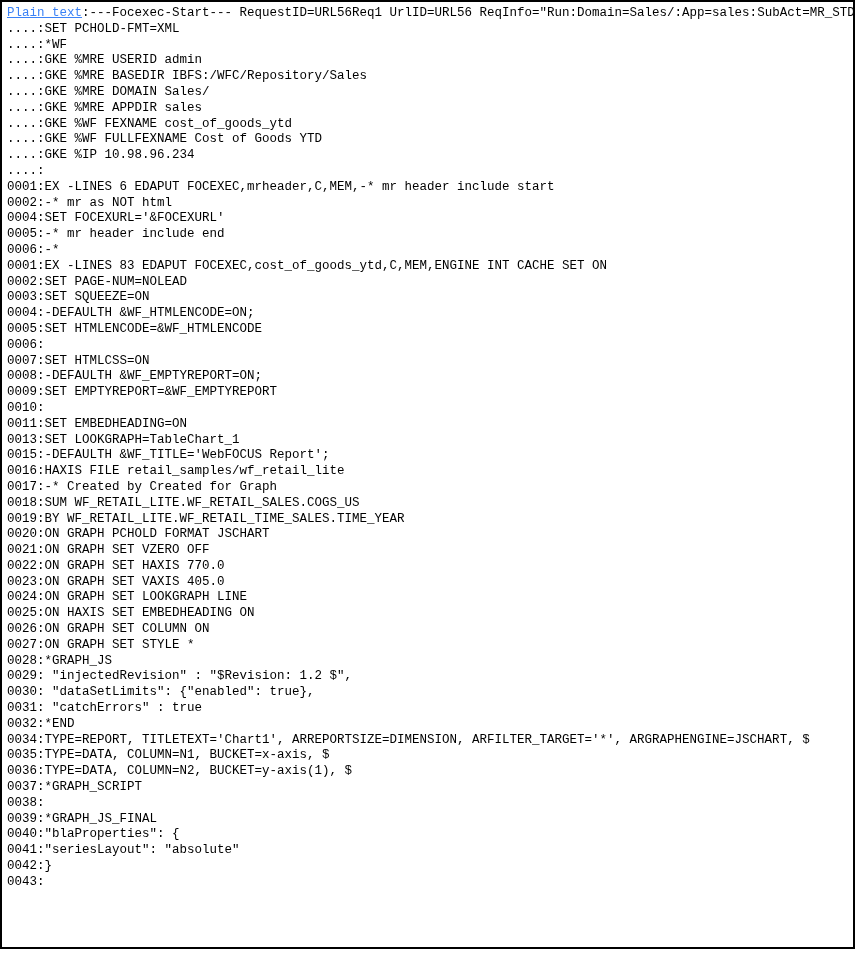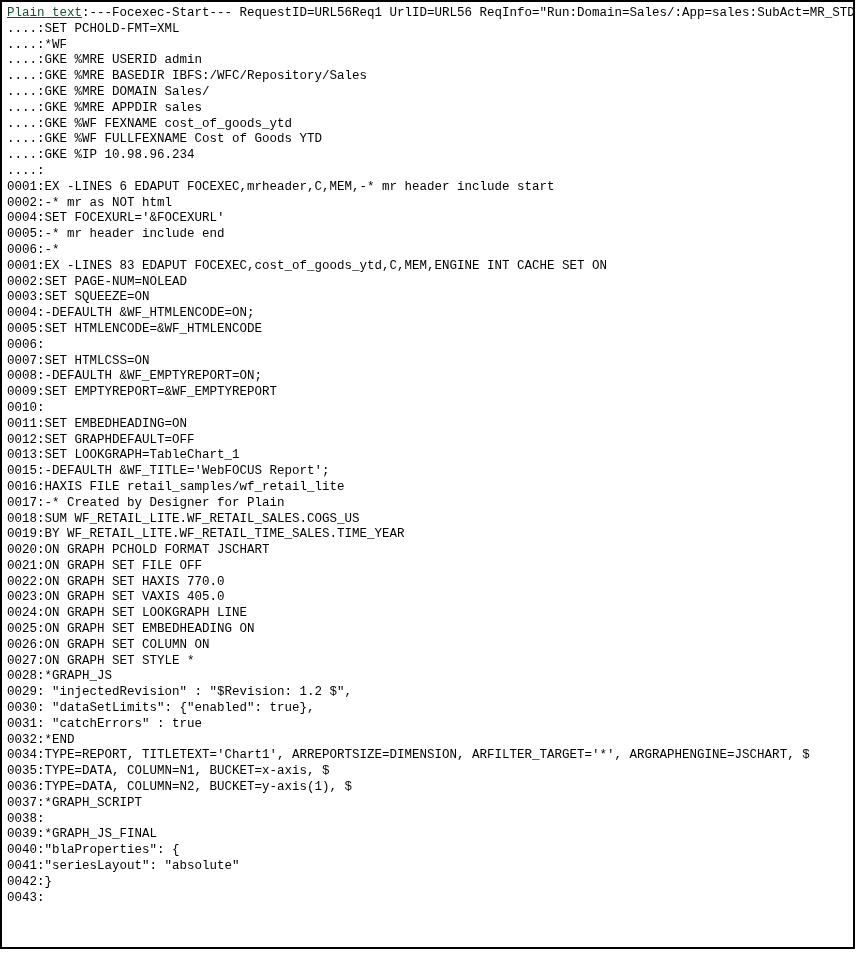--- a/index.html
+++ b/index.html
@@ -1,19 +1,19 @@
 <!DOCTYPE html>
 <html><head>
 <meta charset="utf-8">
 <style>
 html,body{margin:0;padding:0;background:#fff}
 body{width:859px;height:953px}
 .container{border:2px solid #000;width:855px;height:949px;box-sizing:border-box;overflow:hidden}
 .content{font-family:Consolas,"Courier New",monospace;font-size:12.5px;line-height:15.8px;color:#000;padding:4px 5px;white-space:nowrap}
-a.plain-text{color:#14532d;text-decoration:underline}
+a.plain-text{color:#3b82f6;text-decoration:underline}
 .line{display:block}
 </style>
 </head>
 <body>
 <div class="container">
 <div class="content">
 <span class="line"><a href="#" class="plain-text">Plain text</a><span>:---Focexec-Start--- RequestID=URL56Req1 UrlID=URL56 ReqInfo="Run:Domain=Sales/:App=sales:SubAct=MR_STD_REPOR</span></span>
 <div id="lines">
         <span class="line">....:SET PCHOLD-FMT=XML</span>
         <span class="line">....:*WF</span>
@@ -34,33 +34,32 @@
         <span class="line">0002:SET PAGE-NUM=NOLEAD</span>
         <span class="line">0003:SET SQUEEZE=ON</span>
         <span class="line">0004:-DEFAULTH &amp;WF_HTMLENCODE=ON;</span>
         <span class="line">0005:SET HTMLENCODE=&amp;WF_HTMLENCODE</span>
         <span class="line">0006:</span>
         <span class="line">0007:SET HTMLCSS=ON</span>
         <span class="line">0008:-DEFAULTH &amp;WF_EMPTYREPORT=ON;</span>
         <span class="line">0009:SET EMPTYREPORT=&amp;WF_EMPTYREPORT</span>
         <span class="line">0010:</span>
         <span class="line">0011:SET EMBEDHEADING=ON</span>
-        <span class="line">0012:SET GRAPHDEFAULT=OFF</span>
         <span class="line">0013:SET LOOKGRAPH=TableChart_1</span>
         <span class="line">0015:-DEFAULTH &amp;WF_TITLE='WebFOCUS Report';</span>
         <span class="line">0016:HAXIS FILE retail_samples/wf_retail_lite</span>
-        <span class="line">0017:-* Created by Designer for Plain</span>
+        <span class="line">0017:-* Created by Created for Graph</span>
         <span class="line">0018:SUM WF_RETAIL_LITE.WF_RETAIL_SALES.COGS_US</span>
         <span class="line">0019:BY WF_RETAIL_LITE.WF_RETAIL_TIME_SALES.TIME_YEAR</span>
         <span class="line">0020:ON GRAPH PCHOLD FORMAT JSCHART</span>
-        <span class="line">0021:ON GRAPH SET FILE OFF</span>
+        <span class="line">0021:ON GRAPH SET VZERO OFF</span>
         <span class="line">0022:ON GRAPH SET HAXIS 770.0</span>
         <span class="line">0023:ON GRAPH SET VAXIS 405.0</span>
         <span class="line">0024:ON GRAPH SET LOOKGRAPH LINE</span>
-        <span class="line">0025:ON GRAPH SET EMBEDHEADING ON</span>
+        <span class="line">0025:ON HAXIS SET EMBEDHEADING ON</span>
         <span class="line">0026:ON GRAPH SET COLUMN ON</span>
         <span class="line">0027:ON GRAPH SET STYLE *</span>
         <span class="line">0028:*GRAPH_JS</span>
         <span class="line">0029:    "injectedRevision" : "$Revision: 1.2 $",</span>
         <span class="line">0030:    "dataSetLimits": {"enabled": true},</span>
         <span class="line">0031:    "catchErrors" : true</span>
         <span class="line">0032:*END</span>
         <span class="line">0034:TYPE=REPORT, TITLETEXT='Chart1', ARREPORTSIZE=DIMENSION, ARFILTER_TARGET='*', ARGRAPHENGINE=JSCHART, $</span>
         <span class="line">0035:TYPE=DATA, COLUMN=N1, BUCKET=x-axis, $</span>
         <span class="line">0036:TYPE=DATA, COLUMN=N2, BUCKET=y-axis(1), $</span>

